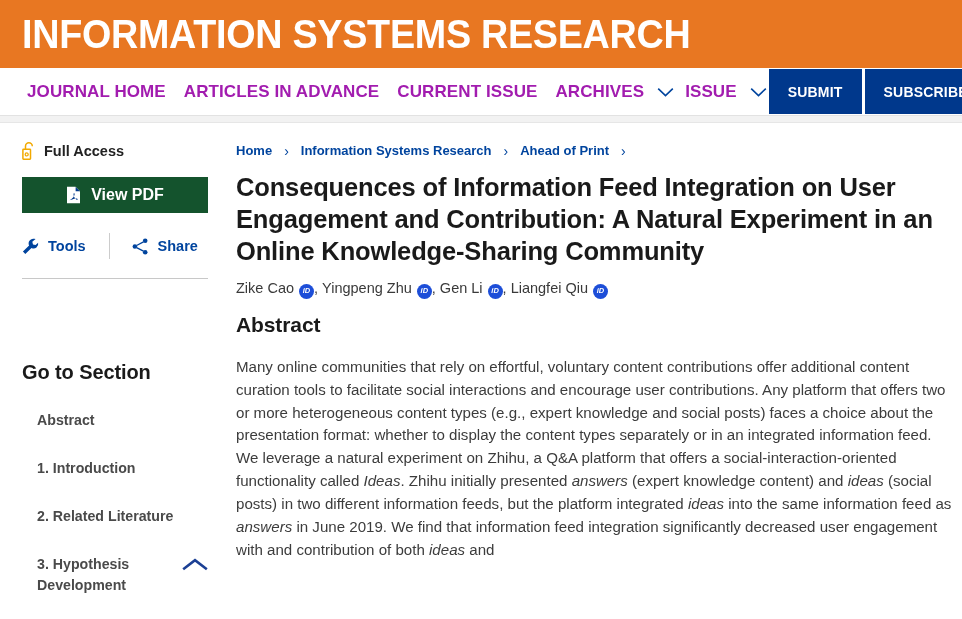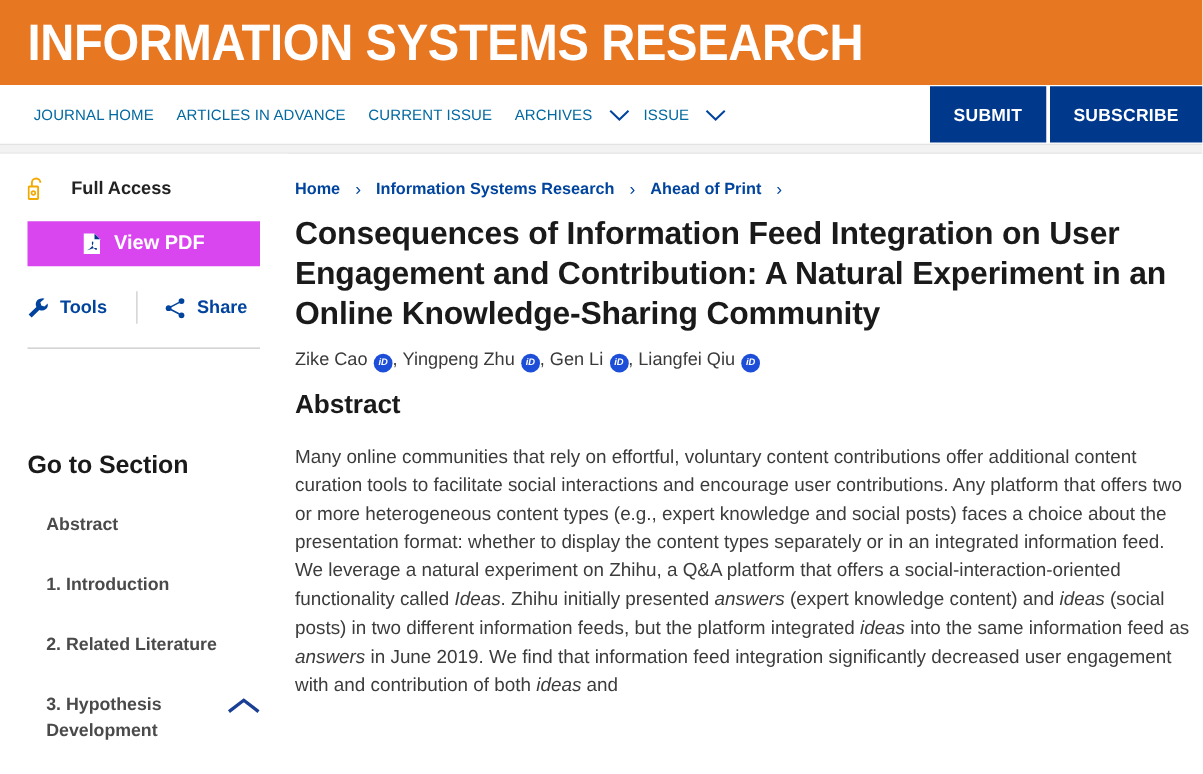--- a/index.html
+++ b/index.html
@@ -43,23 +43,23 @@
     position: relative;
   }
   .nav-links {
     display: flex;
     align-items: center;
     padding-left: 18px;
     gap: 0px;
     flex: 1;
   }
   .nav-link {
-    color: #0369a1;
-    font-size: 12px;
-    font-weight: 400;
+    color: #a21caf;
+    font-size: 17px;
+    font-weight: 700;
     letter-spacing: 0.1px;
     text-decoration: none;
     white-space: nowrap;
     padding: 0 9px;
     display: flex;
     align-items: center;
     height: 100%;
     cursor: pointer;
   }
   .nav-item-group {
@@ -112,33 +112,33 @@
   
   .sidebar {
     width: 230px;
     flex: 0 0 230px;
     padding: 18px 22px 0 22px;
     background: #ffffff;
   }
   .access-row {
     display: flex;
     align-items: center;
-    gap: 21px;
+    gap: 8px;
     margin-bottom: 17px;
   }
   .lock-icon { width: 14px; height: 19px; display:block; }
   .access-label {
     font-size: 14.5px;
     font-weight: 700;
     color: #222222;
   }
   .pdf-btn {
     width: 186px;
     height: 36px;
-    background: #d946ef;
+    background: #14532d;
     color: #ffffff;
     display: flex;
     align-items: center;
     justify-content: center;
     gap: 10px;
     font-size: 16px;
     font-weight: 700;
     cursor: pointer;
     border: none;
     font-family: "Liberation Sans", sans-serif;

